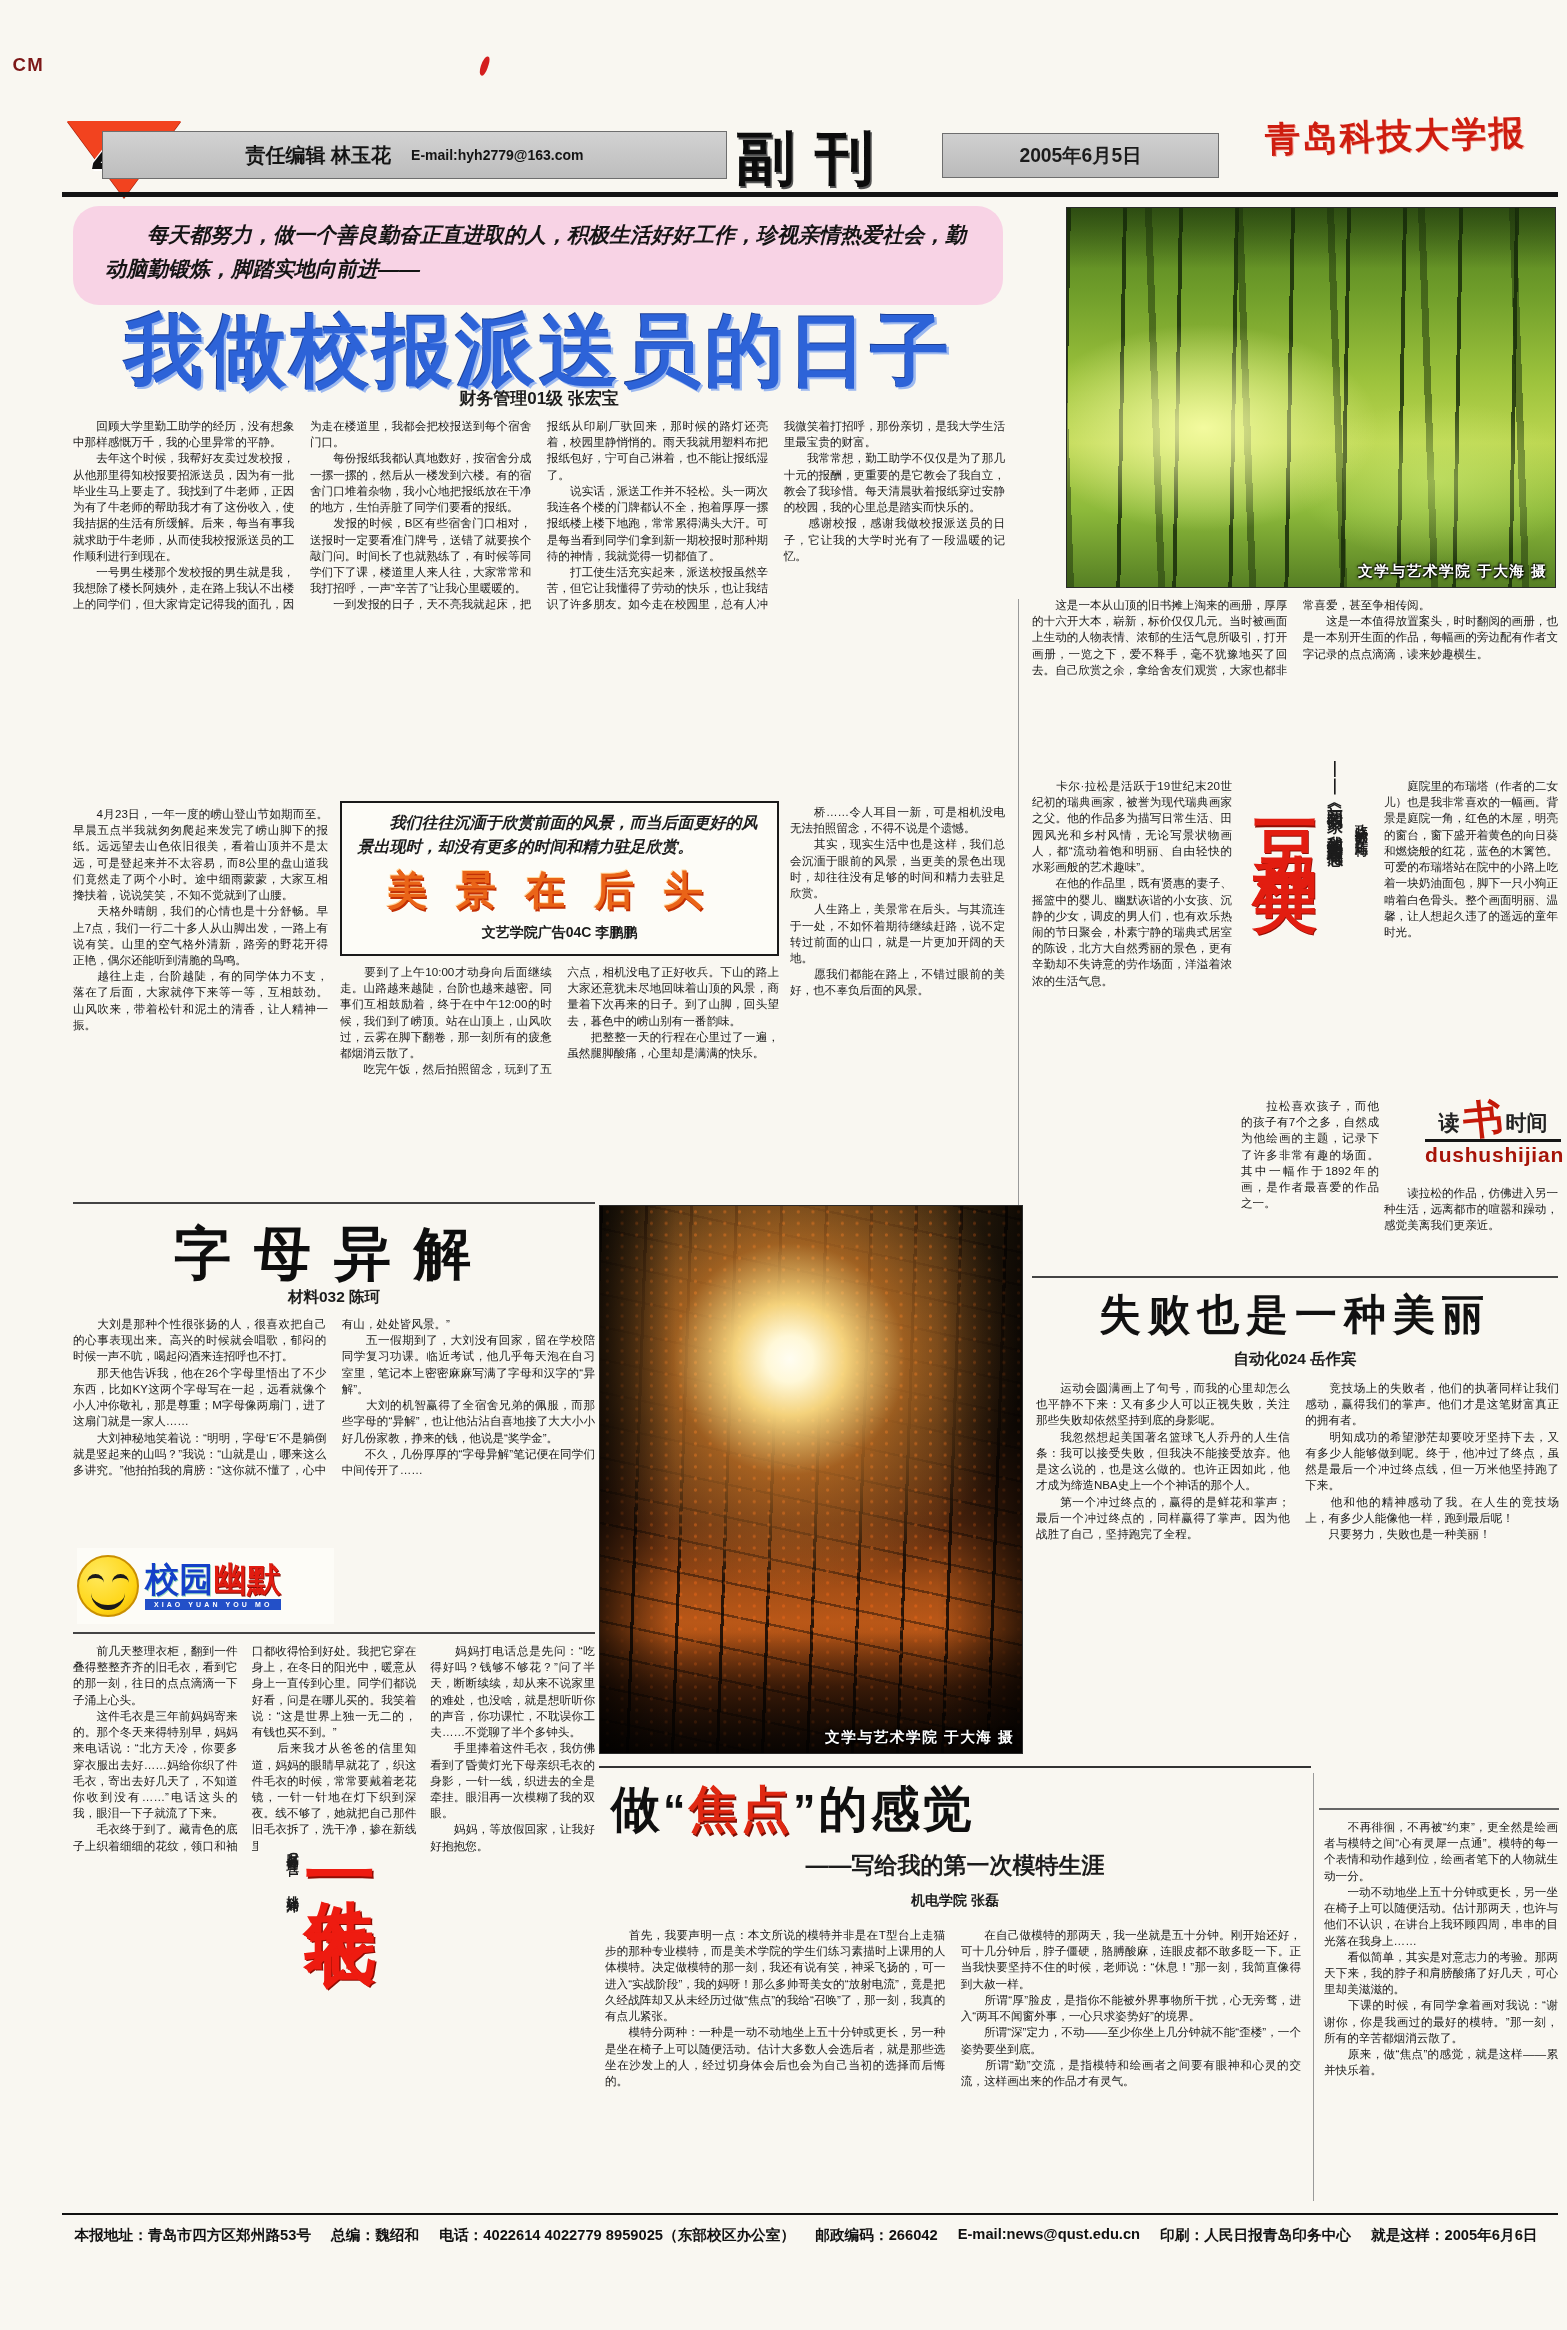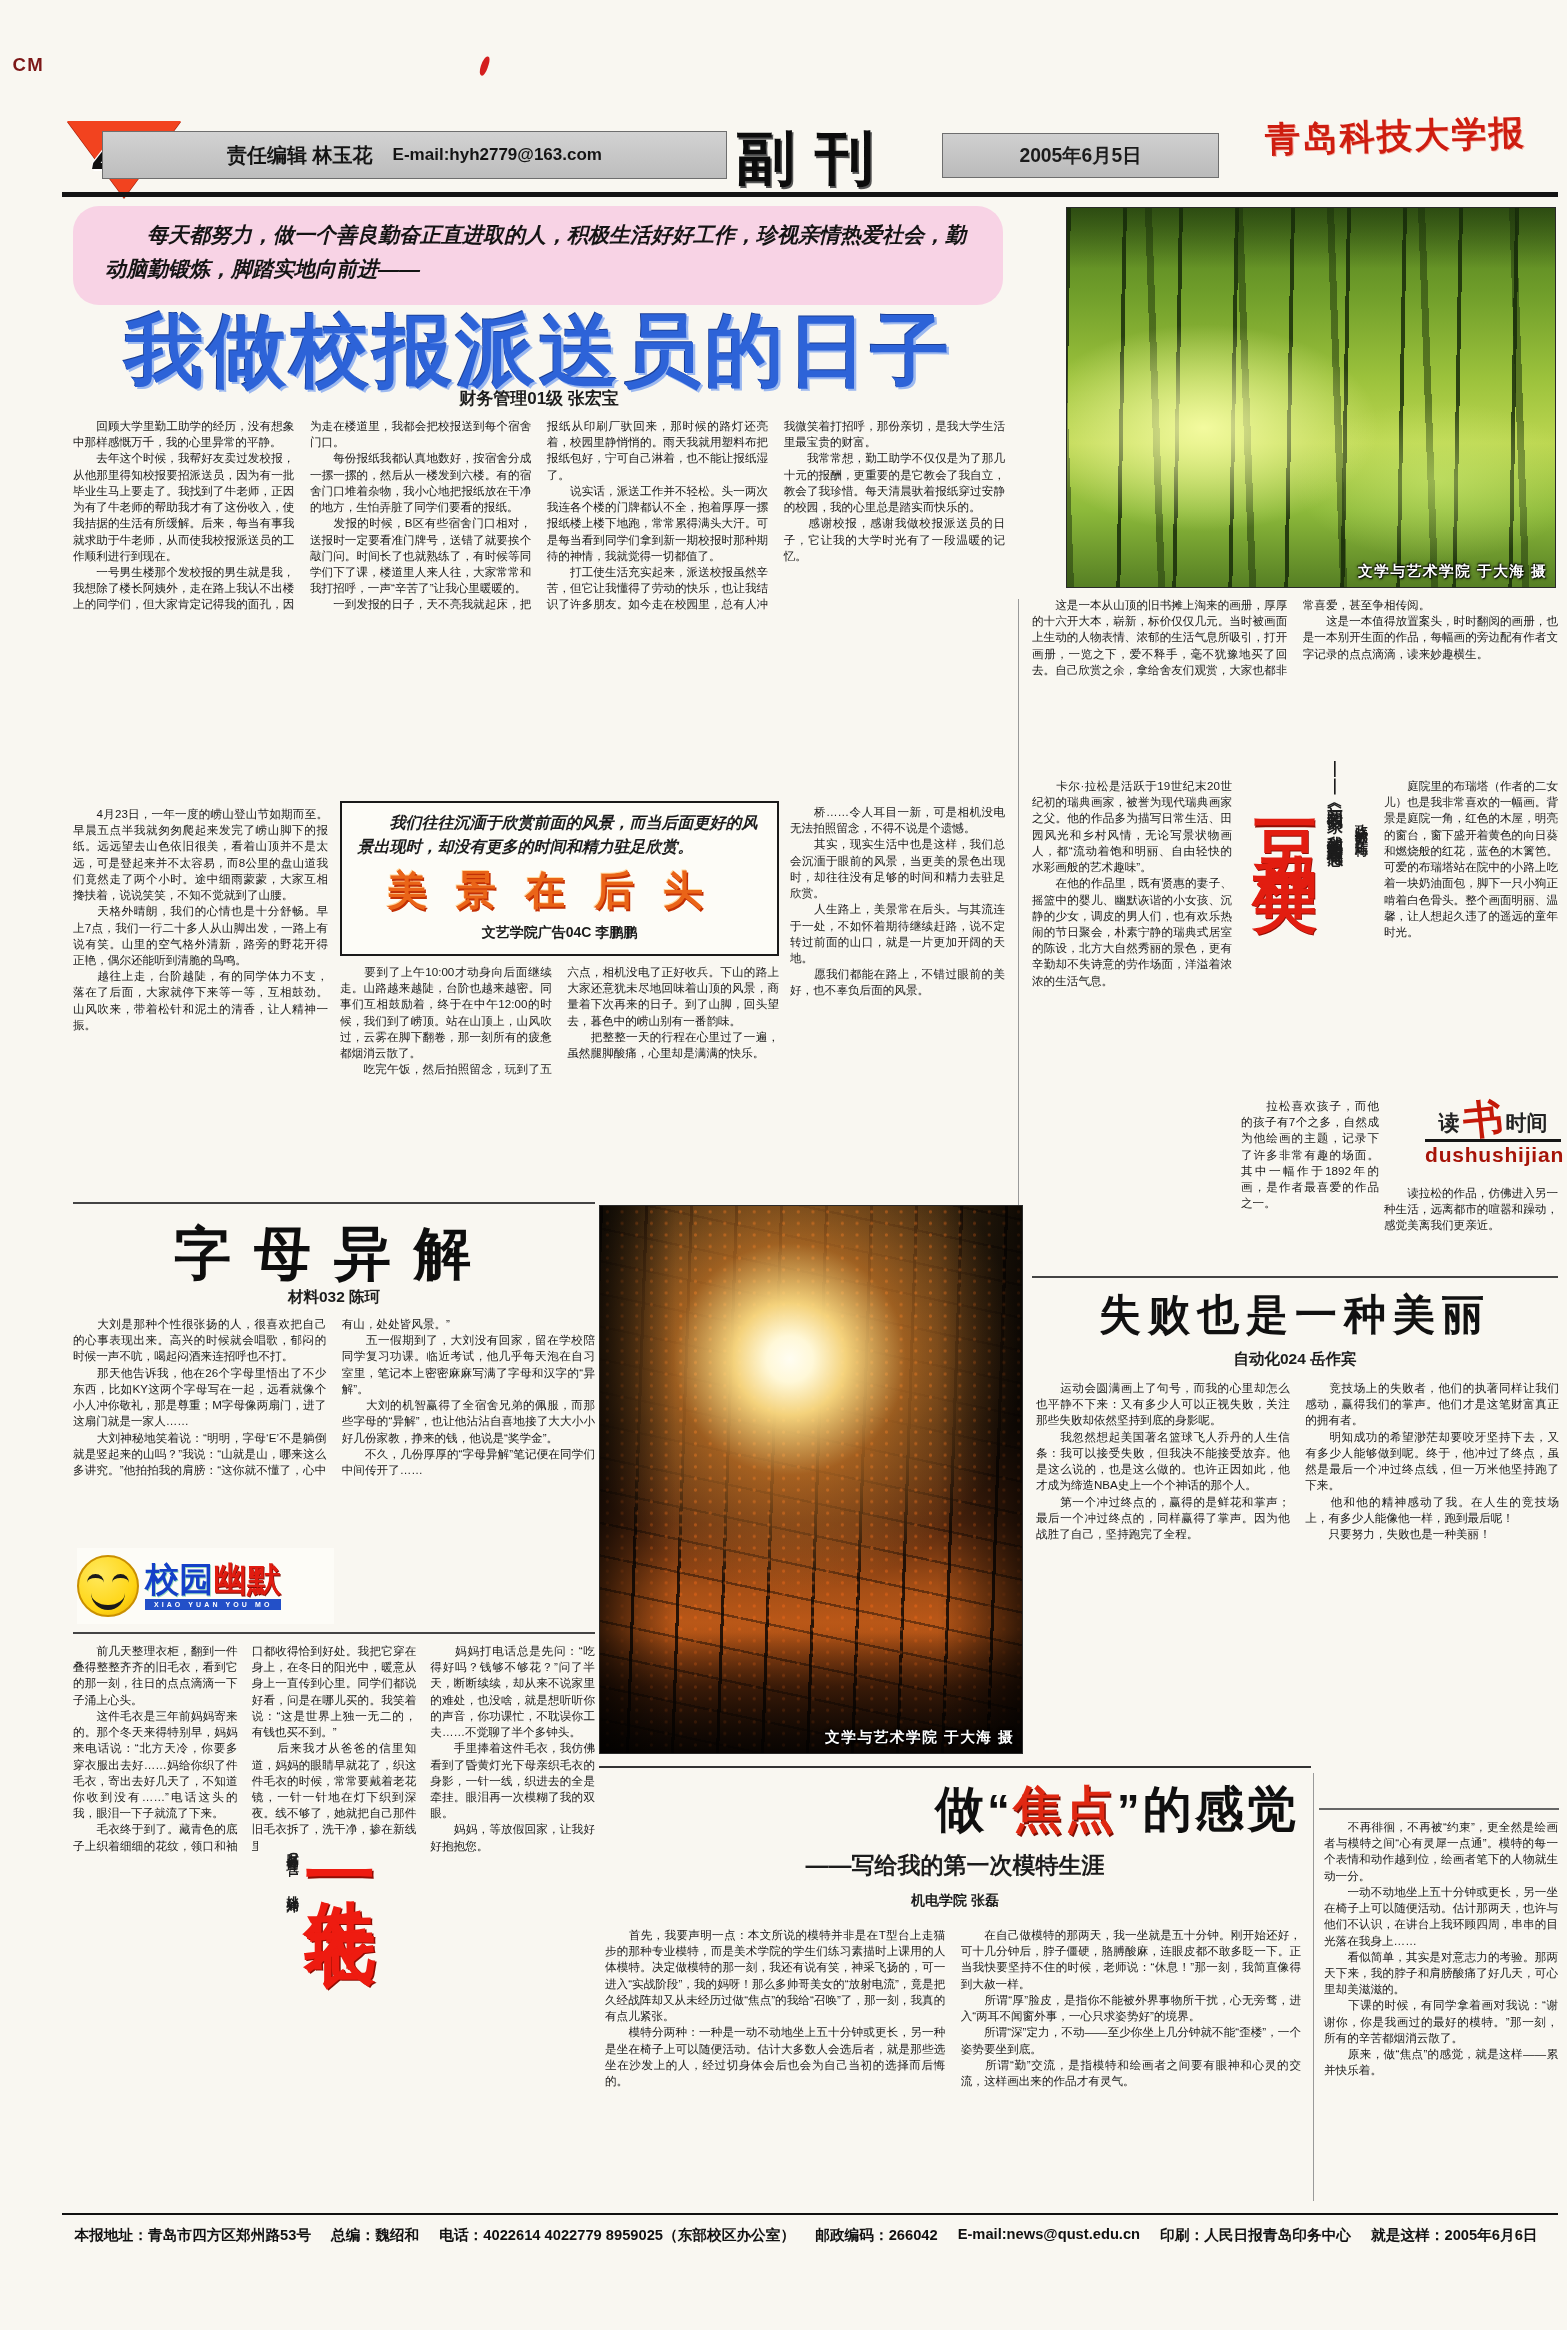--- a/index.html
+++ b/index.html
@@ -11,21 +11,21 @@
     color:#1c1c1c;
   }
   .abs{position:absolute;}
   
   .corner-cm{left:12.4px;top:54px;font-weight:700;font-size:18.6px;color:#7c1717;letter-spacing:1.5px;}
   .stray-mark{left:481px;top:56px;width:7px;height:20px;background:#d41f1f;border-radius:60% 40% 50% 50%;transform:rotate(18deg);}
   .hdr-tri{left:67px;top:121px;width:0;height:0;border-left:57px solid transparent;border-right:57px solid transparent;border-top:77px solid #f2431f;filter:drop-shadow(0 1.5px 0 #a31d08);}
   .hdr-num{left:93px;top:122px;font-size:60px;font-weight:900;font-style:italic;color:#101010;text-shadow:1.5px 1.5px 0 #fff,-0.8px -0.8px 0 #fff;}
   .hdr-bar1{left:102px;top:131px;width:623px;height:46px;background:linear-gradient(180deg,#d2d2d2,#bdbdbd);border:0.8px solid #6e6e6e;display:flex;align-items:center;justify-content:center;gap:20px;}
   .hdr-editor{font-size:20px;font-weight:800;color:#141414;}
-  .hdr-mail{font-size:17px;font-weight:700;color:#141414;}
+  .hdr-mail{font-size:14px;font-weight:700;color:#141414;}
   .hdr-fukan{left:736px;top:119px;font-size:59px;font-weight:900;letter-spacing:20px;color:#0c0c0c;text-shadow:1.5px 1.5px 0 #555;}
   .hdr-bar2{left:942px;top:133px;width:275px;height:43px;background:linear-gradient(180deg,#d0d0d0,#bababa);border:0.8px solid #6e6e6e;display:flex;align-items:center;justify-content:center;font-size:19.3px;font-weight:800;}
   .hdr-paper{left:1265px;top:113px;font-size:35px;font-weight:800;color:#ce1d10;transform:rotate(-1.5deg);letter-spacing:2.3px;text-shadow:0.8px 0.8px 0 #f3a99c;}
   .hdr-rule{left:62px;top:192px;width:1496px;height:5.4px;background:#141414;}
   
   .lead-box{left:73px;top:206px;width:866px;height:74px;background:#f8d3e5;border-radius:26px;padding:12.4px 32px;
     font-size:21px;font-weight:800;font-style:italic;line-height:1.6;color:#141414;white-space:pre-line;}
   .main-title{left:73px;top:299px;width:932px;text-align:center;font-size:79px;font-weight:900;color:#2d63d8;
     letter-spacing:3.9px;text-shadow:2.3px 2.3px 0 #9db9ef,-0.8px -0.8px 0 #1b3f96;}
   .main-byline{left:73px;top:387px;width:932px;text-align:center;font-size:17px;font-weight:800;}
@@ -109,21 +109,21 @@
   
   .sw-body{left:73px;top:1643px;width:522px;height:558px;}
   .sw-titleblock{left:258px;top:1838px;width:144px;height:328px;background:#f9f7f1;display:flex;flex-direction:row;justify-content:center;gap:4.6px;}
   .sw-title{writing-mode:vertical-rl;font-size:71px;font-weight:900;color:#ee1b10;line-height:1;letter-spacing:6.2px;
     text-shadow:1.5px 1.5px 0 #8f0d04;}
   .sw-byline{writing-mode:vertical-rl;font-size:12.4px;font-weight:700;letter-spacing:2.3px;padding-top:4.6px;}
   
   .fo-rule{left:599px;top:1766px;width:712px;height:1.5px;background:#333;}
   .fo-rule2{left:1319px;top:1808px;width:240px;height:1.5px;background:#666;}
   .fo-vline{left:1313px;top:1773px;height:428px;}
-  .fo-title{left:611px;top:1777px;width:688px;text-align:right;font-size:49px;font-weight:900;color:#0f0f0f;letter-spacing:3.1px;}
+  .fo-title{left:611px;top:1777px;width:688px;text-align:left;font-size:49px;font-weight:900;color:#0f0f0f;letter-spacing:3.1px;}
   .fo-title .q{font-size:45px;}
   .fo-title .red{color:#e02812;text-shadow:1.5px 1.5px 0 #7a0d04;}
   .fo-sub{left:611px;top:1850px;width:688px;text-align:center;font-size:23px;font-weight:800;}
   .fo-byline{left:611px;top:1892px;width:688px;text-align:center;font-size:14px;font-weight:800;}
   .fo-body{left:605px;top:1927px;width:696px;height:274px;}
   .fo-right{left:1324px;top:1819px;width:234px;height:382px;}
   
   .foot-rule{left:62px;top:2213px;width:1496px;height:2.3px;background:#111;}
   .footer{left:58px;top:2226px;width:1496px;display:flex;justify-content:center;gap:20px;font-size:14.7px;font-weight:800;color:#111;}
   .mainvline{left:1018px;top:599px;height:673px;}

